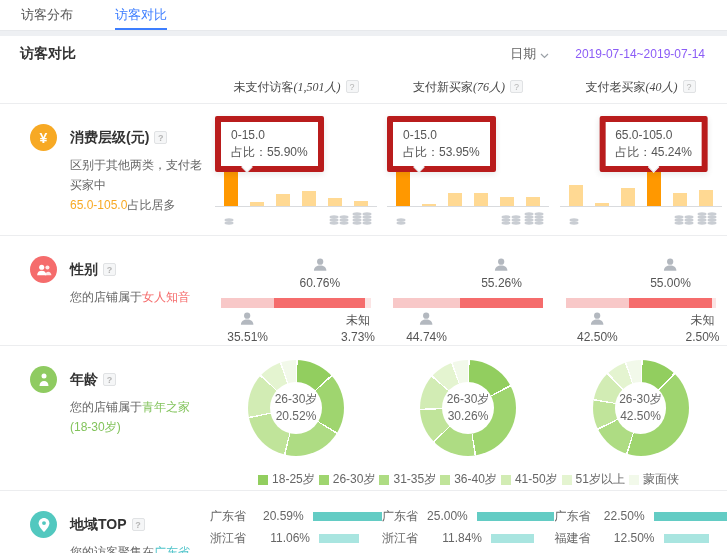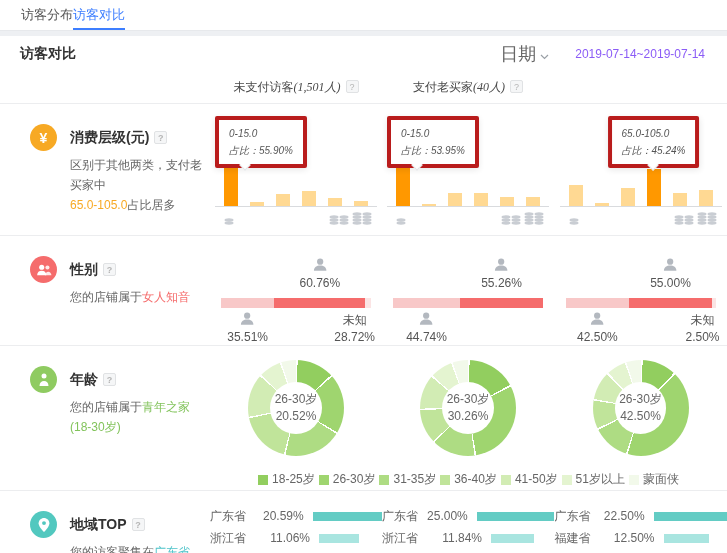--- a/index.html
+++ b/index.html
@@ -1,31 +1,31 @@
 <!DOCTYPE html>
 <html><head>
 <meta charset="utf-8">
 <style>
   * { margin:0; padding:0; box-sizing:border-box; }
   html,body { width:727px; height:553px; overflow:hidden; background:#fff;
     font-family:"Liberation Sans","DejaVu Sans",sans-serif; color:#333; }
 
   
   .tabbar { height:31px; background:#fff; border-bottom:1px solid #e7e9ec;
-    display:flex; align-items:stretch; padding-left:21px; }
+    display:flex; align-items:stretch; padding-left:21px; gap:42px; }
   .tab { font-size:13px; color:#555; display:flex; align-items:center; position:relative; cursor:pointer; }
   .tab.active { color:#3D7EFF; }
   .tab.active::after { content:""; position:absolute; left:0; right:0; bottom:0; height:2px; background:#3D7EFF; }
   .gapstrip { height:5px; background:#eef0f3; }
 
   
   .card-header { height:36px; display:flex; align-items:center; padding:0 20px; }
   .card-title { font-size:14px; font-weight:bold; color:#333; }
   .header-right { margin-left:auto; display:flex; align-items:center; gap:26px; }
-  .date-dd { font-size:18px; color:#666; display:flex; align-items:center; gap:4px; cursor:pointer; }
+  .date-dd { font-size:13px; color:#666; display:flex; align-items:center; gap:4px; cursor:pointer; }
   .date-range { font-size:12px; color:#8b5cf6; cursor:pointer; padding-right:2px; }
 
   
   .cols-header { display:grid; grid-template-columns:210px 172px 172px 173px;
     height:32px; align-items:center; border-bottom:1px solid #ecedef; }
   .col-h { text-align:center; font-size:12px; color:#4a4a4a; }
   .cnt { font-style:italic; font-family:"Liberation Serif","DejaVu Serif",serif; }
   .help { display:inline-block; width:13px; height:13px; line-height:12px; text-align:center;
     font-size:9px; color:#b5b5b5; background:#f5f6f7; border:1px solid #e0e2e4; border-radius:2px;
     margin-left:5px; vertical-align:1px; cursor:pointer; }
@@ -43,23 +43,23 @@
   .ic-orange { background:#F7A924; } .ic-red { background:#F56C6C; }
   .ic-green { background:#8FCB61; } .ic-teal { background:#52C8BF; }
   .row-title { font-size:14px; font-weight:bold; color:#333; line-height:27px; }
   .row-desc { font-size:12px; color:#666; line-height:20px; margin-top:4px; }
   .hl-orange { color:#F7A924; } .hl-red { color:#F56C6C; }
   .hl-green { color:#82C35B; } .hl-teal { color:#4EC3C9; }
   .chart-cell { display:flex; justify-content:center; align-items:flex-start; }
 
   
   .consume-chart { position:relative; width:170px; height:112px; margin-top:12px; }
-  .tooltip { position:absolute; top:0; background:#fff; border:4px solid #b91c1c; border-radius:2px;
-    box-shadow:0 2px 6px rgba(0,0,0,.09); padding:5px 10px; font-size:10px; color:#555;
-    line-height:17px; white-space:nowrap; z-index:2;font-style:italic; }
+  .tooltip { position:absolute; top:0; background:#fff; border:6px solid #b91c1c; border-radius:2px;
+    box-shadow:0 2px 6px rgba(0,0,0,.09); padding:5px 10px; font-size:12px; color:#555;
+    line-height:17px; white-space:nowrap; z-index:2; }
   .tip-arrow { position:absolute; bottom:-5px; width:8px; height:8px; background:#fff;
     border-right:1px solid #e4e6e8; border-bottom:1px solid #e4e6e8; transform:rotate(45deg); }
   .cbars { position:absolute; bottom:22px; display:flex; gap:12px; align-items:flex-end; }
   .cbar { width:14px; }
   .baseline { position:absolute; bottom:21px; left:4px; right:4px; height:1px; background:#d9dbde; }
   .coins { position:absolute; bottom:2px; display:flex; gap:3px; }
 
   
   .gender-chart { position:relative; width:150px; height:92px; margin-top:22px; font-size:12px; color:#555; }
   .g-bar { position:absolute; top:40px; left:0; right:0; height:10px; display:flex; }
@@ -108,20 +108,23 @@
       </span>
     </div>
     <div class="date-range">2019-07-14~2019-07-14</div>
   </div>
 </div>
 
 <div class="cols-header">
   <div></div>
   <div class="col-h">
     <span>未支付访客</span><span class="cnt">(1,501人)</span><span class="help">?</span>
+  </div>
+  <div class="col-h">
+    <span>支付新买家</span><span class="cnt">(76人)</span><span class="help">?</span>
   </div>
   <div class="col-h">
     <span>支付老买家</span><span class="cnt">(40人)</span><span class="help">?</span>
   </div>
 </div>
 
 <div class="section sec-consume">
   <div class="row-info">
     <div class="icon-circle ic-orange">
       <span>¥</span>
@@ -299,21 +302,21 @@
           <i style="width:35.51%;background:#F8C8C8"></i>
           <i style="width:60.76%;background:#F56C6C"></i>
           <i style="width:3.73%;background:#FBE4E4"></i>
         </div>
         <div class="g-block g-bottom" style="left:17.755%"><span><svg width="15" height="13" viewBox="0 0 24 20">
               <circle cx="12" cy="5.5" r="5" fill="#B3B8BF"></circle>
               <path d="M2 20c0-5.5 4.5-8.5 10-8.5S22 14.5 22 20z" fill="#B3B8BF"></path>
             </svg></span><div>35.51%</div></div>
         <div class="g-unknown">
           <div>未知</div>
-          <div>28.72%</div>
+          <div>3.73%</div>
         </div>
       </div>
     </div>
   <div class="chart-cell">
       <div class="gender-chart">
         <div class="g-block g-top" style="left:72.37%"><span><svg width="15" height="13" viewBox="0 0 24 20">
               <circle cx="12" cy="5.5" r="5" fill="#B3B8BF"></circle>
               <path d="M2 20c0-5.5 4.5-8.5 10-8.5S22 14.5 22 20z" fill="#B3B8BF"></path>
             </svg></span><div>55.26%</div></div>
         <div class="g-bar">

